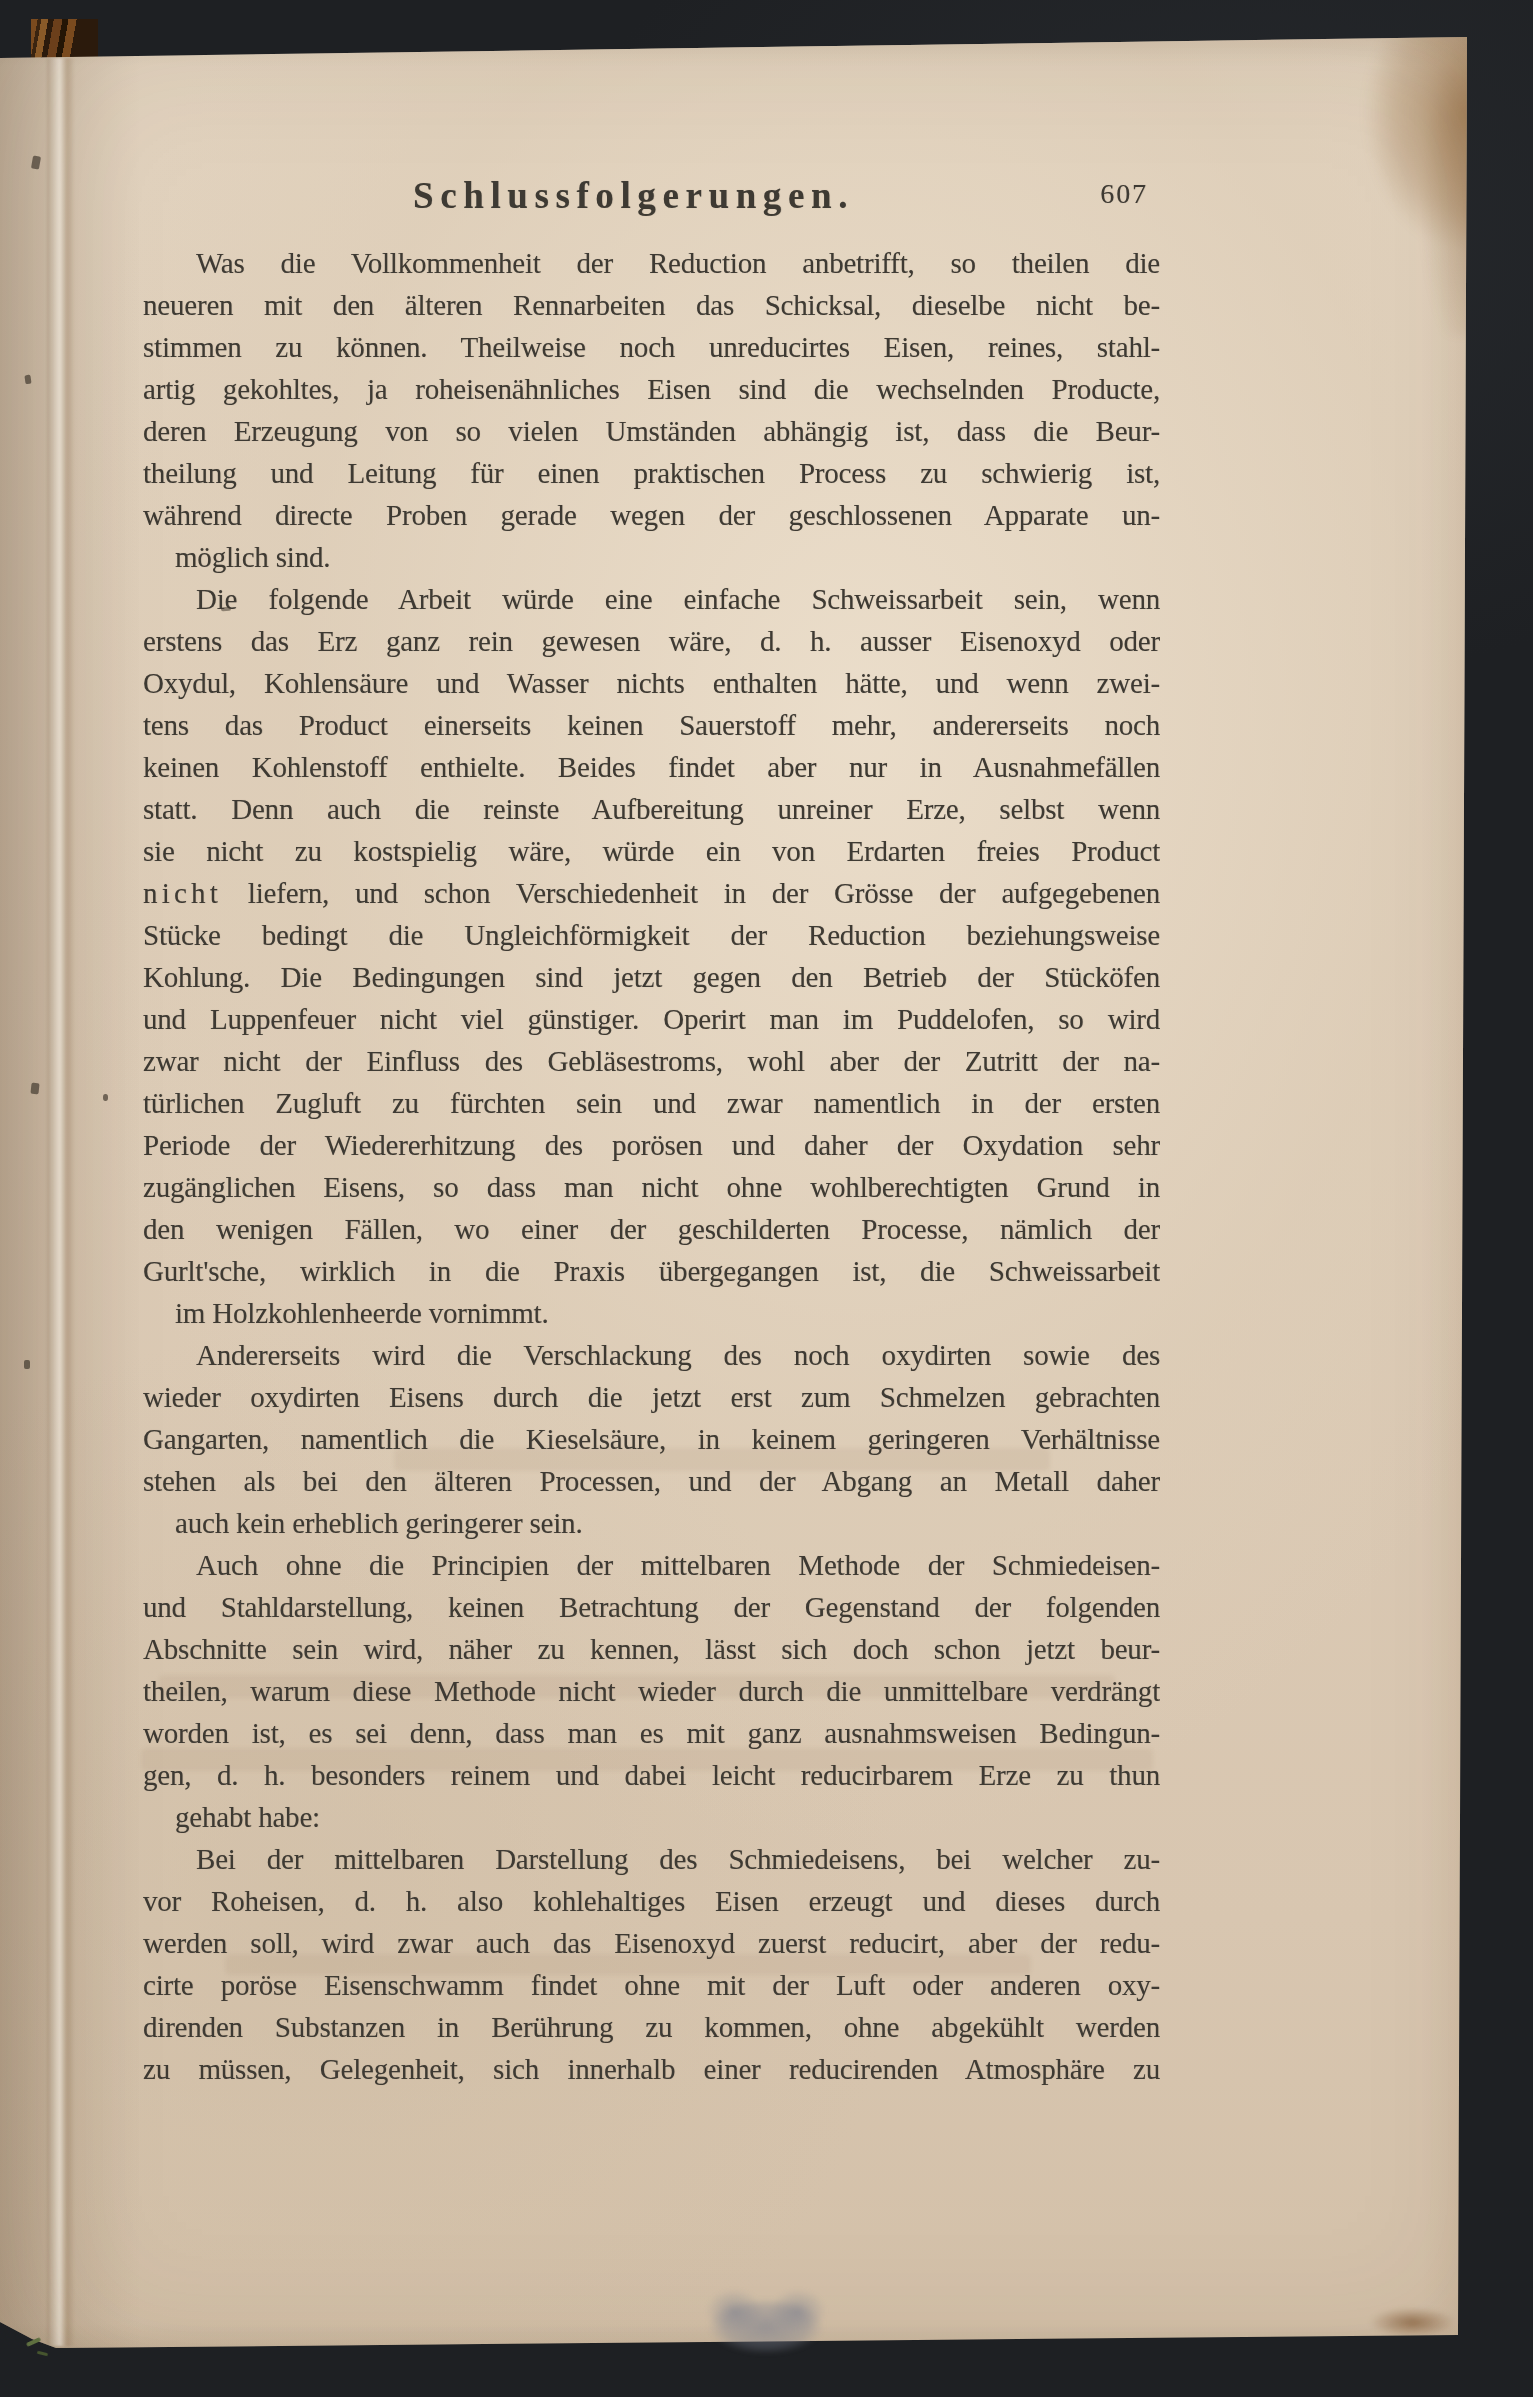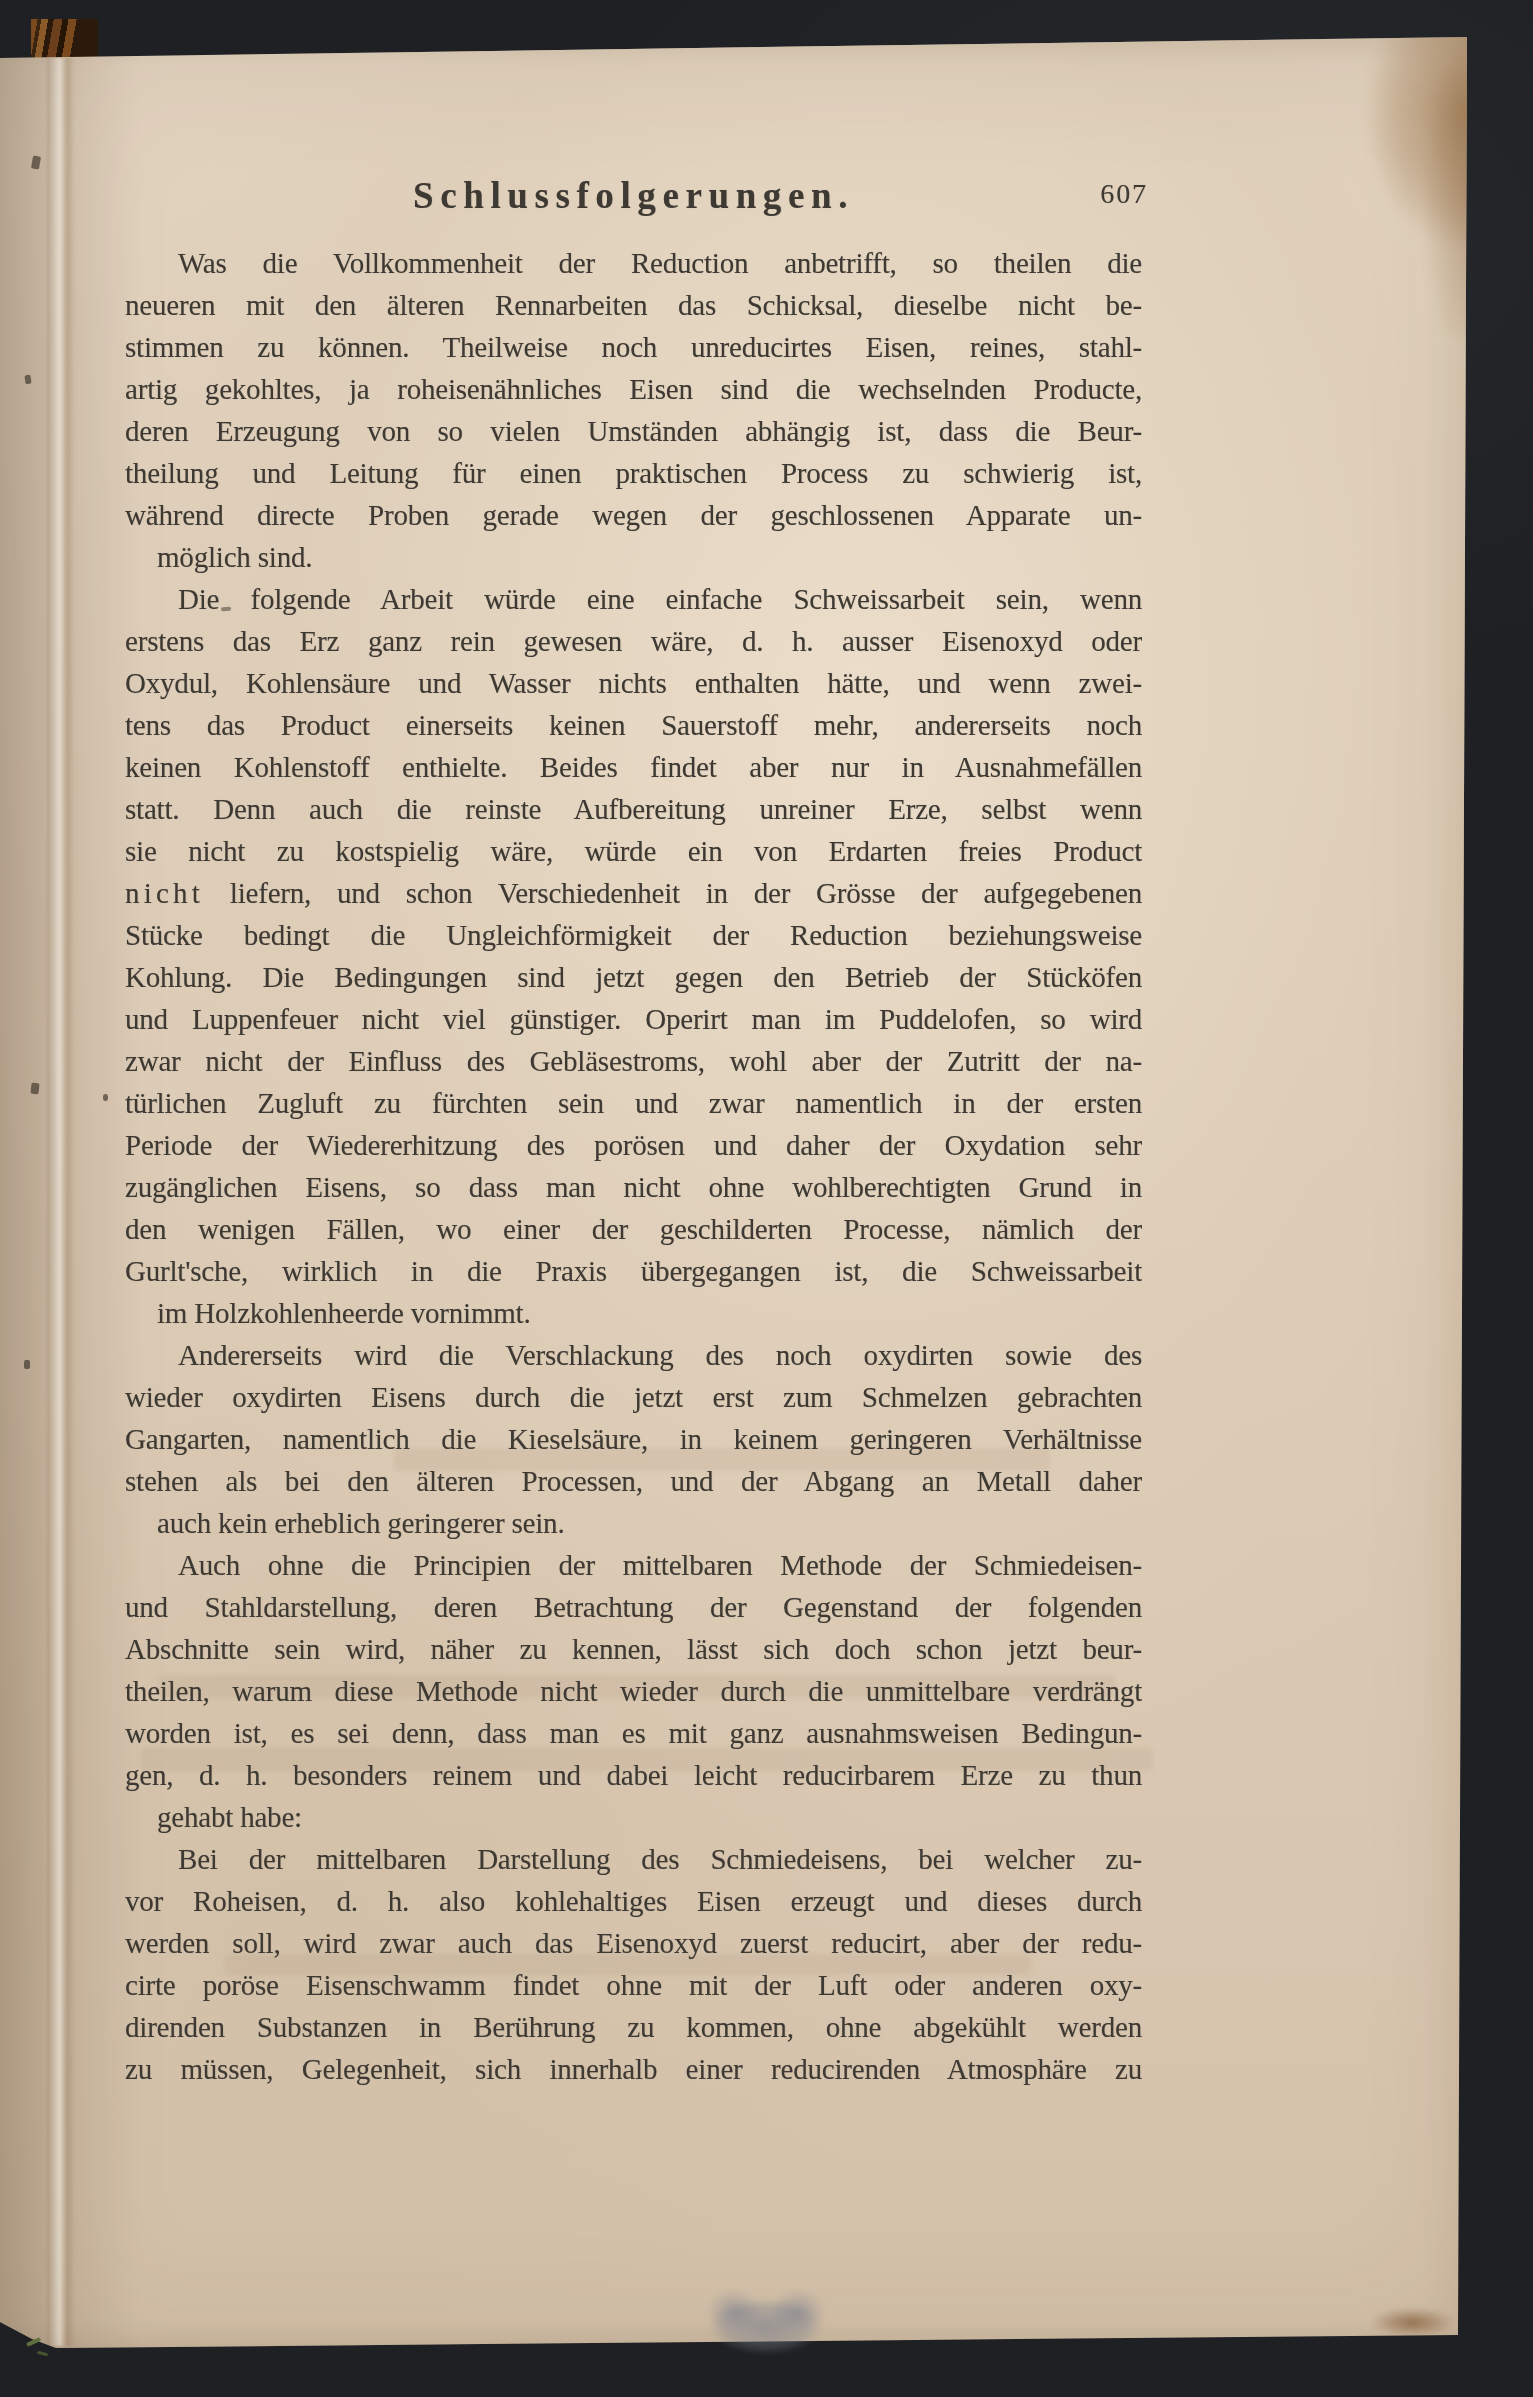--- a/index.html
+++ b/index.html
@@ -90,21 +90,21 @@
     position:absolute;left:0;right:12px;text-align:center;
     font-size:37px;letter-spacing:6.6px;
     text-shadow:0.3px 0.4px 0.7px rgba(62,56,48,0.35);
     font-weight:bold;
   }
   .running-head .pagenum{
     position:absolute;right:0;top:3.7px;font-size:28px;letter-spacing:1.9px;
     text-shadow:0.3px 0.4px 0.7px rgba(62,56,48,0.35);
   }
   .text-column{
-    position:absolute;left:125px;top:242px;width:1017px;
+    position:absolute;left:143px;top:242px;width:1017px;
     color:#3e3a33;font-size:29px;letter-spacing:-0.2px;
   }
   .line{
     height:42px;line-height:42px;overflow:hidden;
     text-align:justify;text-align-last:justify;
     text-shadow:0.3px 0.4px 0.7px rgba(62,56,48,0.32);
   }
   .line.first{text-indent:53px;}
   .line.short-last{text-align-last:left;margin-left:32px;}
   .sperr{letter-spacing:4.2px;}
@@ -156,21 +156,21 @@
       <div class="line">zugänglichen Eisens, so dass man nicht ohne wohlberechtigten Grund in</div>
       <div class="line">den wenigen Fällen, wo einer der geschilderten Processe, nämlich der</div>
       <div class="line">Gurlt'sche, wirklich in die Praxis übergegangen ist, die Schweissarbeit</div>
       <div class="line short-last">im Holzkohlenheerde vornimmt.</div>
       <div class="line first">Andererseits wird die Verschlackung des noch oxydirten sowie des</div>
       <div class="line">wieder oxydirten Eisens durch die jetzt erst zum Schmelzen gebrachten</div>
       <div class="line">Gangarten, namentlich die Kieselsäure, in keinem geringeren Verhältnisse</div>
       <div class="line">stehen als bei den älteren Processen, und der Abgang an Metall daher</div>
       <div class="line short-last">auch kein erheblich geringerer sein.</div>
       <div class="line first">Auch ohne die Principien der mittelbaren Methode der Schmiedeisen-</div>
-      <div class="line">und Stahldarstellung, deren Betrachtung der Gegenstand der folgenden</div>
+      <div class="line">und Stahldarstellung, keinen Betrachtung der Gegenstand der folgenden</div>
       <div class="line">Abschnitte sein wird, näher zu kennen, lässt sich doch schon jetzt beur-</div>
       <div class="line">theilen, warum diese Methode nicht wieder durch die unmittelbare verdrängt</div>
       <div class="line">worden ist, es sei denn, dass man es mit ganz ausnahmsweisen Bedingun-</div>
       <div class="line">gen, d. h. besonders reinem und dabei leicht reducirbarem Erze zu thun</div>
       <div class="line short-last">gehabt habe:</div>
       <div class="line first">Bei der mittelbaren Darstellung des Schmiedeisens, bei welcher zu-</div>
       <div class="line">vor Roheisen, d. h. also kohlehaltiges Eisen erzeugt und dieses durch</div>
       <div class="line">werden soll, wird zwar auch das Eisenoxyd zuerst reducirt, aber der redu-</div>
       <div class="line">cirte poröse Eisenschwamm findet ohne mit der Luft oder anderen oxy-</div>
       <div class="line">direnden Substanzen in Berührung zu kommen, ohne abgekühlt werden</div>

